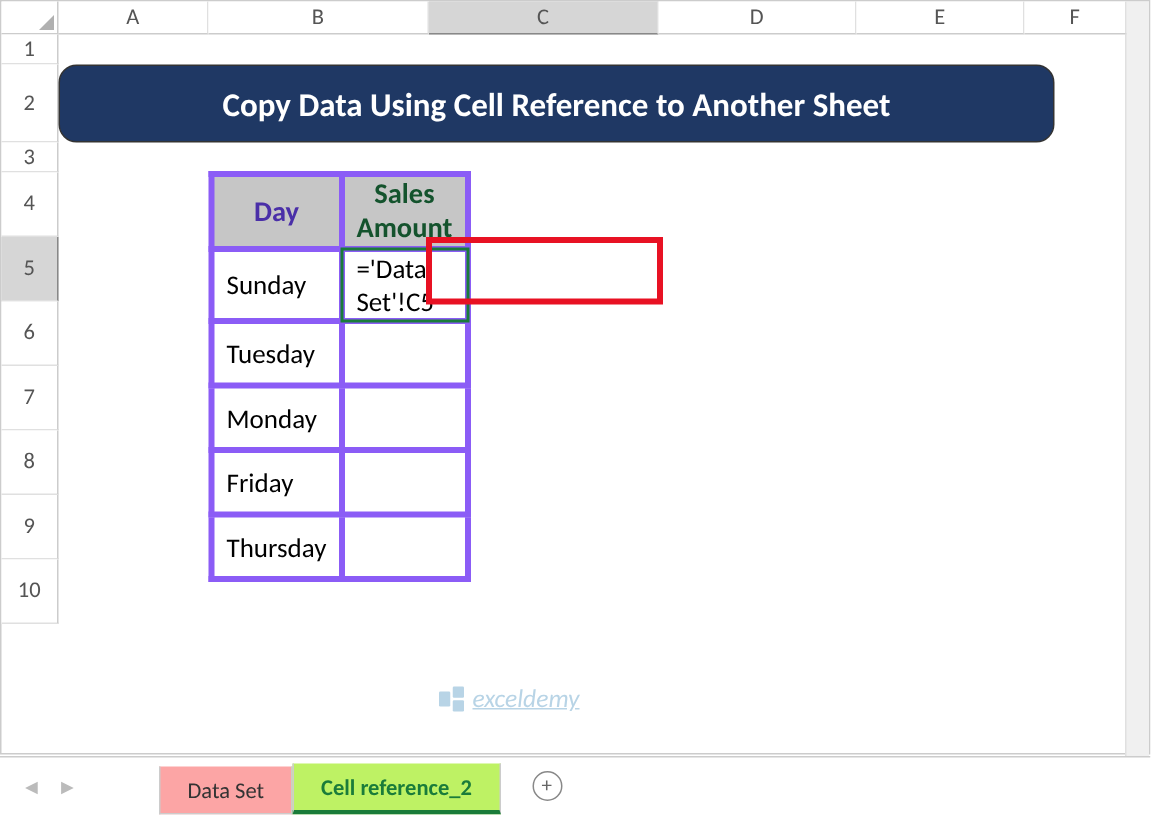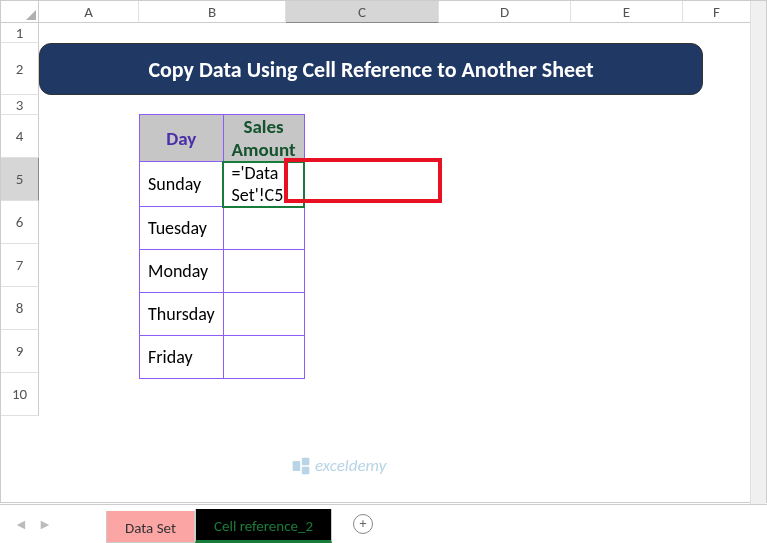--- a/index.html
+++ b/index.html
@@ -91,21 +91,21 @@
     display: flex;
     align-items: center;
     justify-content: center;
     border: 1px solid #333;
   }
   .data-table {
     position: absolute;
     border-collapse: collapse;
   }
   .data-table td, .data-table th {
-    border: 1px solid #8b5cf6;
+    border: 4px solid #8b5cf6;
     height: 43px;
     font-size: 18px;
     padding: 0 8px;
     text-align: left;
   }
   .data-table th {
     background: #c6c6c6;
     color: #4a2fa8;
     font-weight: bold;
     text-align: center;
@@ -171,22 +171,22 @@
     border-top: none;
     background: #fff;
     font-size: 15px;
     color: #333;
     position: relative;
     margin-top: -1px;
   }
   .tab.active {
     border-bottom: 3px solid #1a7c3a;
     color: #1a7c3a;
-    font-weight: 400;
-    background: #000000;
+    font-weight: 700;
+    background: #bef264;
     z-index: 2;
   }
   .tab.inactive { background: #fca5a5; border-bottom: 1px solid #ccc; }
   .new-tab {
     width: 34px;
     height: 34px;
     display: flex;
     align-items: center;
     justify-content: center;
     margin-left: 14px;
@@ -261,33 +261,33 @@
           </tr>
           <tr>
             <td>Tuesday</td>
             <td></td>
           </tr>
           <tr>
             <td>Monday</td>
             <td></td>
           </tr>
           <tr>
+            <td>Friday</td>
+            <td></td>
+          </tr>
+          <tr>
             <td>Thursday</td>
             <td></td>
           </tr>
-          <tr>
-            <td>Friday</td>
-            <td></td>
-          </tr>
         </tbody>
     </table>
 
     <div class="highlight-box" style="left:245px; top:135px; width:158px; height:45px;"></div>
 
-    <div class="watermark" style="left:252px; top:432px;">
+    <div class="watermark" style="left:252px; top:432px;text-decoration:underline;">
       <svg viewBox="0 0 24 24">
         <rect x="2" y="6" width="9" height="12" fill="#b8d4e6" rx="1"></rect>
         <rect x="13" y="2" width="9" height="9" fill="#b8d4e6" rx="1"></rect>
         <rect x="13" y="13" width="9" height="9" fill="#b8d4e6" rx="1"></rect>
       </svg>
       <span>exceldemy</span>
     </div>
   </div>
 </div>
 

